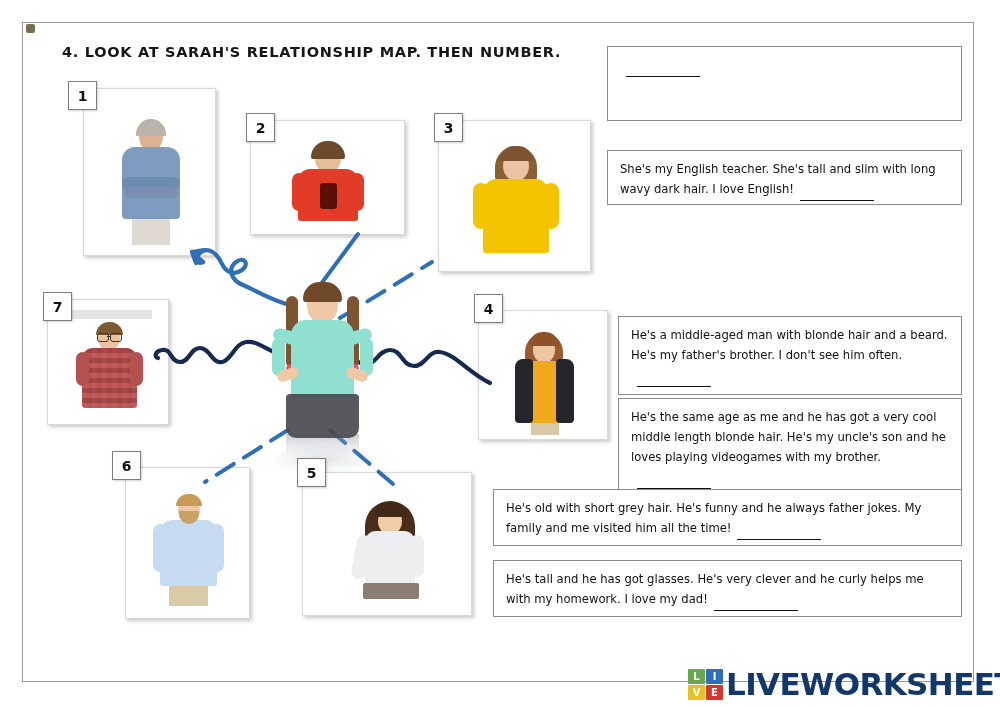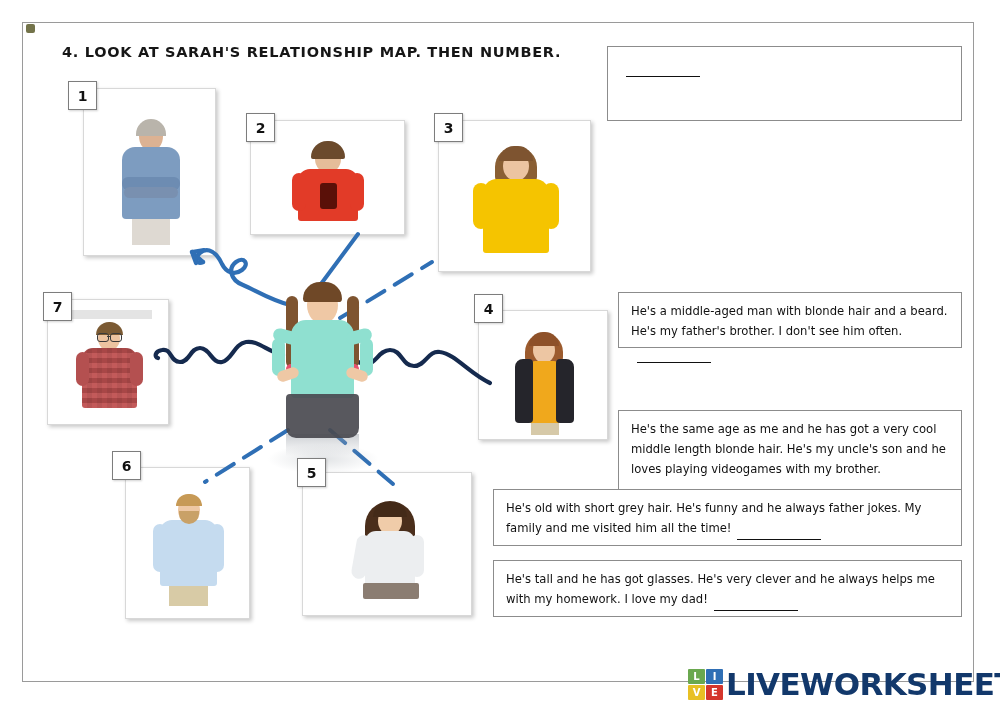--- a/index.html
+++ b/index.html
@@ -331,36 +331,39 @@
       <div class="p-arm" style="left:107px; top:62px; width:14px; height:42px; background:#eceef0; border-radius:8px;"></div>
       <div style="position:absolute; left:60px; top:110px; width:56px; height:16px; background:#8b7d72; border-radius:2px; z-index:5;"></div>
     </div>
   </div>
   <div class="num-badge" style="left:297px; top:458px;">5</div>
 
   <div class="stmt" style="left:607px; top:46px; width:355px; height:75px;">
     <span class="blank" style="width:74px; margin-left:6px;">&nbsp;</span>
   </div>
 
-
-
-  <div class="stmt" style="left:618px; top:292px; width:344px; height:56px;">
+  <div class="stmt" style="left:607px; top:150px; width:355px; height:55px;">
+    <span>She's my English teacher. She's tall and slim with long wavy dark hair. I love English!</span><span class="blank" style="width:74px; margin-left:6px;">&nbsp;</span>
+  </div>
+
+
+  <div class="stmt" style="left:618px; top:316px; width:344px; height:79px;">
     <span>He's a middle-aged man with blonde hair and a beard. He's my father's brother. I don't see him often.</span><span class="blank" style="width:74px; margin-left:6px;">&nbsp;</span>
   </div>
 
-  <div class="stmt" style="left:618px; top:410px; width:344px; height:96px;">
+  <div class="stmt" style="left:618px; top:398px; width:344px; height:96px;">
     <span>He's the same age as me and he has got a very cool middle length blonde hair. He's my uncle's son and he loves playing videogames with my brother.</span><span class="blank" style="width:74px; margin-left:6px;">&nbsp;</span>
   </div>
 
   <div class="stmt" style="left:493px; top:489px; width:469px; height:57px;">
     <span>He's old with short grey hair. He's funny and he always father jokes. My family and me visited him all the time!</span><span class="blank" style="width:84px; margin-left:6px;">&nbsp;</span>
   </div>
 
   <div class="stmt" style="left:493px; top:560px; width:469px; height:57px;">
-    <span>He's tall and he has got glasses. He's very clever and he always helps me with my homework. I love my dad!</span><span class="blank" style="width:84px; margin-left:6px;">&nbsp;</span>
+    <span>He's tall and he has got glasses. He's very clever and he curly helps me with my homework. I love my dad!</span><span class="blank" style="width:84px; margin-left:6px;">&nbsp;</span>
   </div>
 
   <div class="logo-wrap">
     <div class="logo-grid">
       <div class="logo-tile" style="background:#6aa84f;">L</div>
       <div class="logo-tile" style="background:#2f6fb5;">I</div>
       <div class="logo-tile" style="background:#e8c024;">V</div>
       <div class="logo-tile" style="background:#d4362d;">E</div>
     </div>
     <div class="logo-word">LIVEWORKSHEETS</div>

